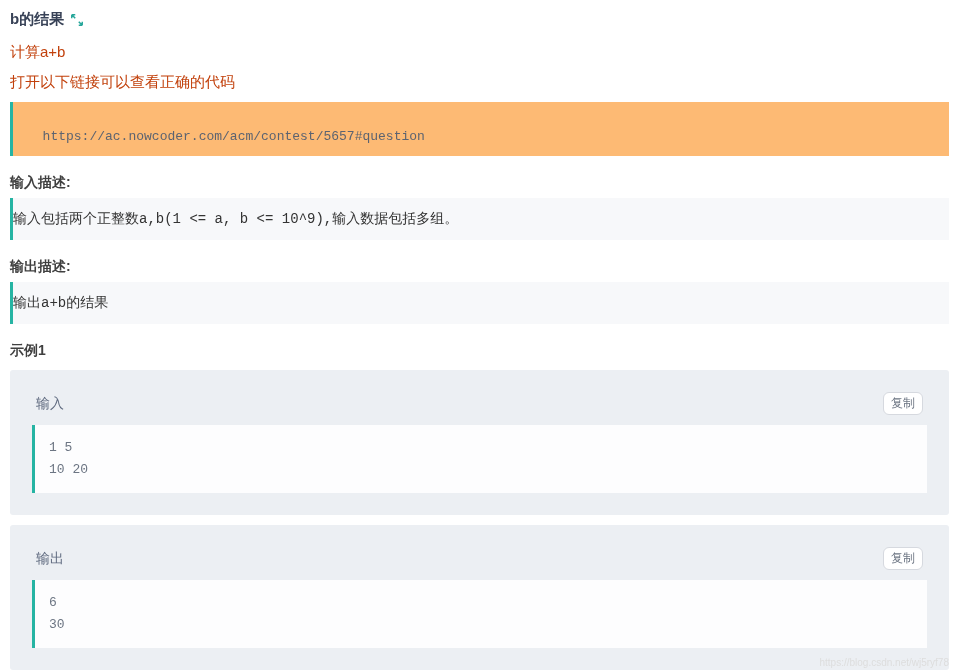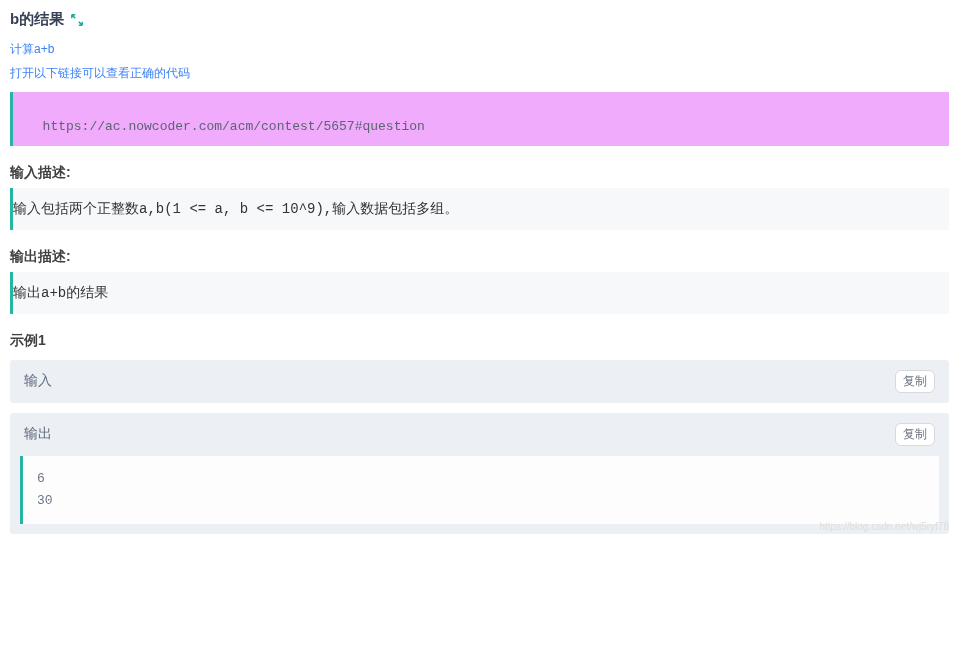--- a/index.html
+++ b/index.html
@@ -27,27 +27,27 @@
     .section-title.first {
       margin-top: 0;
     }
     .expand-icon {
       margin-left: 6px;
       color: #26a69a;
       font-size: 14px;
       display: inline-flex;
     }
     .desc-text {
-      color: #3b82f6;
-      font-size: 12px;
+      color: #c2410c;
+      font-size: 15px;
       line-height: 1.7;
       margin-bottom: 4px;
     }
     .code-block {
-      background: #f0abfc;
+      background: #fdba74;
       border-left: 3px solid #26b4a3;
       padding: 12px 14px;
       margin-top: 8px;
       margin-bottom: 12px;
       font-family: "Consolas", "Monaco", "Courier New", monospace;
       font-size: 13px;
       color: #5c6370;
       white-space: pre-wrap;
     }
     .info-block {
@@ -66,21 +66,21 @@
       font-size: 14px;
       font-weight: bold;
       color: #404040;
       margin-top: 18px;
       margin-bottom: 6px;
     }
     .example-block {
       background: #eceff3;
       border-radius: 3px;
       margin-top: 10px;
-      padding: 0;
+      padding: 12px;
       overflow: hidden;
     }
     .example-header {
       display: flex;
       justify-content: space-between;
       align-items: center;
       padding: 10px 14px;
       color: #5f6a7f;
       font-size: 14px;
     }
@@ -144,20 +144,22 @@
   <span class="mono">输出a+b的结果</span>
 </div>
 
 <div class="sub-title">示例1</div>
 
 <div class="example-block">
   <div class="example-header">
     <span>输入</span>
     <button class="copy-btn">复制</button>
   </div>
+  <div class="example-content">1 5
+10 20</div>
 </div>
 
 <div class="example-block">
   <div class="example-header">
     <span>输出</span>
     <button class="copy-btn">复制</button>
   </div>
   <div class="example-content">6
 30</div>
 </div>

